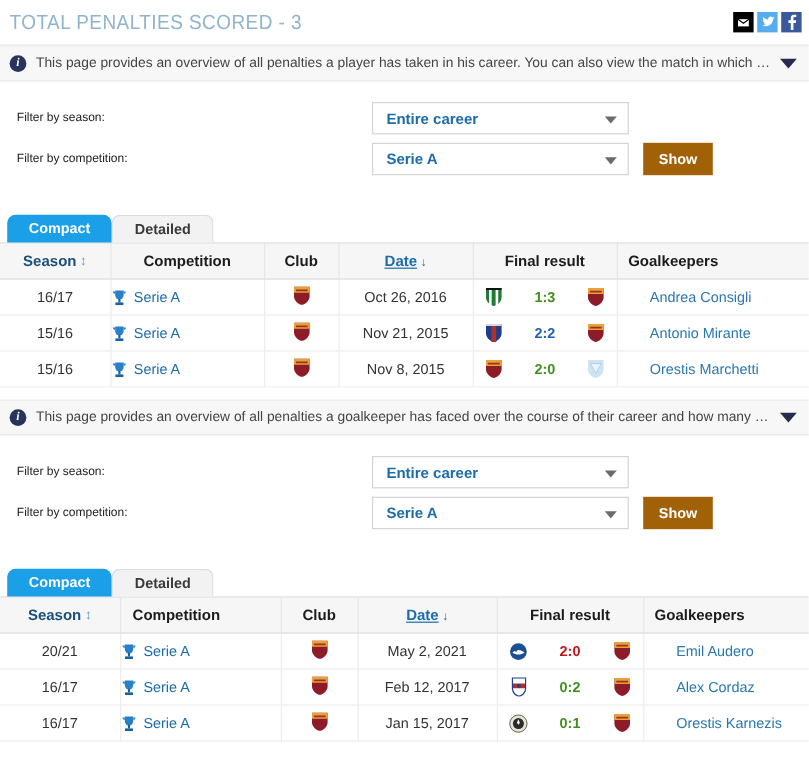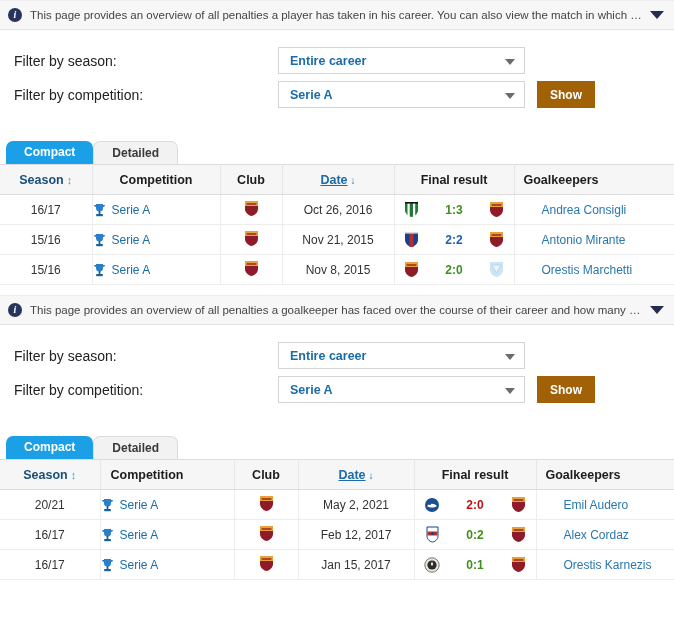--- a/index.html
+++ b/index.html
@@ -74,33 +74,33 @@
     border-right:7px solid transparent;
     border-top:8px solid #262c4f;
     cursor:pointer;
   }
 
   
   .filters{padding:16px 0 0 0;background:#fff;}
   .frow{display:flex;align-items:center;height:29px;margin-bottom:5px;}
   .flabel{
     width:278px;padding-left:14px;box-sizing:border-box;
-    font-size:14px;color:#222;font-weight:400;
+    font-size:10px;color:#222;font-weight:400;
   }
   .select{
     position:relative;
-    width:247px;height:27px;
+    width:214px;height:27px;
     border:1px solid #d4d4d4;
     background:#fff;
     box-sizing:border-box;
     display:flex;align-items:center;
     padding:0 26px 0 11px;
     font-size:12.5px;font-weight:bold;color:#1b6ca8;
     cursor:pointer;
-    white-space:nowrap;overflow:hidden;
+    white-space:nowrap;overflow:hidden;margin-left:32px;
   }
   .select .scaret{
     position:absolute;right:9px;top:50%;margin-top:-2px;
     width:0;height:0;
     border-left:5px solid transparent;
     border-right:5px solid transparent;
     border-top:6px solid #6b6b6b;
   }
   .showbtn{
     margin-left:12px;
@@ -186,20 +186,41 @@
 
   .spacer{height:10px;background:#fff;}
 </style>
 </head>
 <body>
 
 <div class="page">
 
   <div class="section">
 
+    <div class="sec-head">
+      <div class="sec-title">TOTAL PENALTIES SCORED - 3</div>
+      <div class="socials">
+        <div class="soc soc-mail">
+          <svg width="11" height="8" viewBox="0 0 11 8">
+              <rect x="0.5" y="0.5" width="10" height="7" fill="#fff" stroke="#000"></rect>
+              <path d="M0.7 0.8 L5.5 4.4 L10.3 0.8" fill="none" stroke="#000" stroke-width="0.9"></path>
+            </svg>
+        </div>
+        <div class="soc soc-tw">
+          <svg width="12" height="11" viewBox="0 0 12 11">
+              <path d="M11.3 1.6c-.4.2-.9.3-1.3.4.5-.3.8-.7 1-1.2-.4.3-.9.5-1.4.6C9.2 1 8.7.8 8.1.8c-1.1 0-2 .9-2 2 0 .2 0 .3.1.5C4.5 3.2 3 2.4 2 1.2c-.2.3-.3.7-.3 1 0 .7.4 1.3.9 1.7-.3 0-.6-.1-.9-.3 0 1 .7 1.8 1.6 2-.2 0-.4.1-.5.1-.1 0-.3 0-.4 0 .3.8 1 1.4 1.9 1.4-.7.5-1.6.9-2.5.9-.2 0-.3 0-.5 0 .9.6 2 .9 3.1.9 3.8 0 5.8-3.1 5.8-5.8V3c.4-.3.8-.7 1-1.1z" fill="#fff"></path>
+            </svg>
+        </div>
+        <div class="soc soc-fb">
+          <svg width="8" height="13" viewBox="0 0 8 13">
+              <path d="M5.2 13V7.1h2l.3-2.3H5.2V3.3c0-.7.2-1.1 1.2-1.1h1.2V.1C7.4.1 6.7 0 5.9 0 4.2 0 3 1 3 3v1.8H1v2.3h2V13h2.2z" fill="#fff"></path>
+            </svg>
+        </div>
+      </div>
+    </div>
 
     <div class="infobar">
       <div class="info-icon">i</div>
       <div class="info-text">This page provides an overview of all penalties a player has taken in his career. You can also view the match in which the penalty was awarde…</div>
       <div class="info-caret"></div>
     </div>
 
     <div class="filters">
       <div class="frow">
         <div class="flabel">Filter by season:</div>

